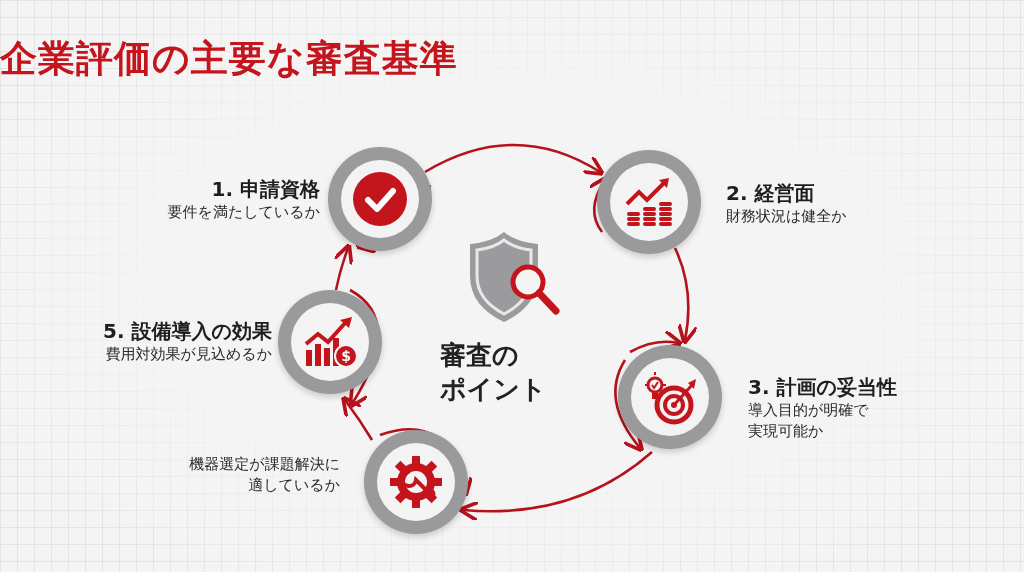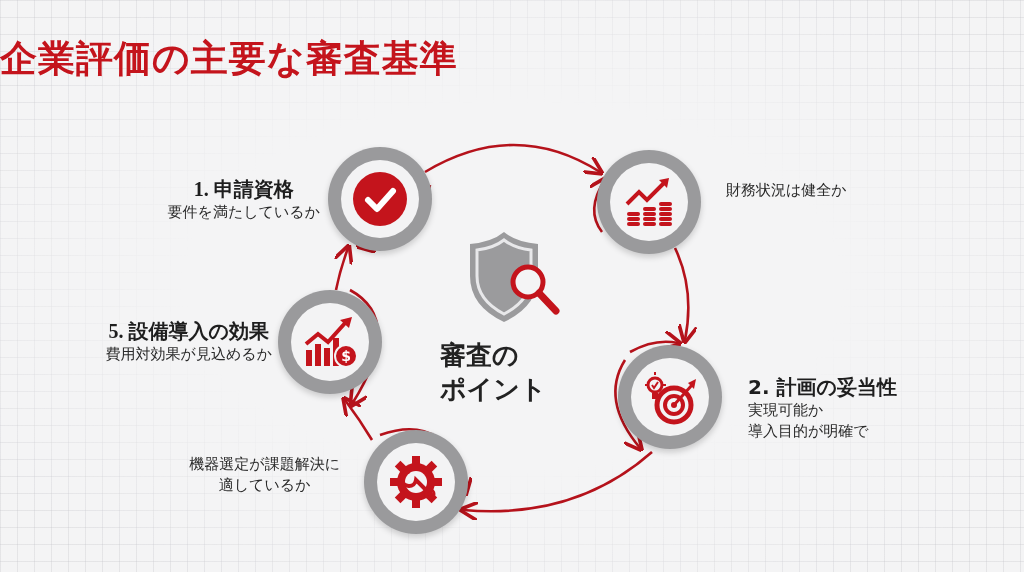--- a/index.html
+++ b/index.html
@@ -29,21 +29,21 @@
   }
   .node .inner {
     position:absolute; left:13px; top:13px; width:78px; height:78px; border-radius:50%;
     background:#f3f3f4;
     display:flex; align-items:center; justify-content:center;
   }
   .node .inner svg { width:56px; height:56px; }
   .label { position:absolute; color:#1e1e1e; }
   .label .head { font-size:20px; font-weight:bold; line-height:26px; }
   .label .sub { font-size:15px; line-height:21px; color:#2a2a2a; }
-  .right { text-align:center;font-family:Liberation Serif, serif; }
+  .right { text-align:right; }
   .center-icon { position:absolute; left:462px; top:232px; width:100px; height:92px; }
   .center-text {
     position:absolute; left:440px; top:338px; width:150px; text-align:left;
     font-size:26px; font-weight:bold; color:#222; line-height:34px;
   }
 </style>
 </head>
 <body>
 
 <div class="bg-grid"></div>
@@ -124,20 +124,21 @@
         <rect x="38" y="28" width="13" height="4" rx="2"></rect>
           <rect x="38" y="33" width="13" height="4" rx="2"></rect>
           <rect x="38" y="38" width="13" height="4" rx="2"></rect>
           <rect x="38" y="43" width="13" height="4" rx="2"></rect>
           <rect x="38" y="48" width="13" height="4" rx="2"></rect>
       </g>
     </svg>
   </div>
 </div>
 <div class="label" style="left:726px; top:180px;">
+  <div class="head">2. 経営面</div>
   <div class="sub">財務状況は健全か</div>
 </div>
 
 <div class="node" style="left:618px; top:345px;">
   <div class="inner">
     <svg viewBox="0 0 56 56">
       <circle cx="13" cy="16" r="7" fill="none" stroke="#c4141c" stroke-width="3"></circle>
       <path d="M10,16 L12,19 L16,13" fill="none" stroke="#c4141c" stroke-width="2"></path>
       <rect x="10" y="24" width="6" height="6" fill="#c4141c"></rect>
       <line x1="13" y1="3" x2="13" y2="6" stroke="#c4141c" stroke-width="2"></line>
@@ -145,23 +146,23 @@
       <line x1="21" y1="16" x2="24" y2="16" stroke="#c4141c" stroke-width="2"></line>
       <circle cx="32" cy="36" r="17" fill="none" stroke="#c4141c" stroke-width="5"></circle>
       <circle cx="32" cy="36" r="9" fill="none" stroke="#c4141c" stroke-width="4"></circle>
       <circle cx="32" cy="36" r="3" fill="#c4141c"></circle>
       <line x1="32" y1="36" x2="50" y2="16" stroke="#c4141c" stroke-width="3"></line>
       <polygon points="46,14 54,10 52,20" fill="#c4141c"></polygon>
     </svg>
   </div>
 </div>
 <div class="label" style="left:748px; top:374px;">
-  <div class="head">2. 計画の妥当性</div>
+  <div class="head">3. 計画の妥当性</div>
+  <div class="sub">導入目的が明確で</div>
   <div class="sub">実現可能か</div>
-  <div class="sub">導入目的が明確で</div>
 </div>
 
 <div class="node" style="left:364px; top:430px;">
   <div class="inner">
     <svg viewBox="0 0 56 56">
       <g fill="#c4141c">
         <circle cx="28" cy="28" r="19"></circle>
         <rect x="24" y="2" width="8" height="10"></rect>
           <rect x="24" y="44" width="8" height="10"></rect>
         <rect x="2" y="24" width="10" height="8"></rect>

